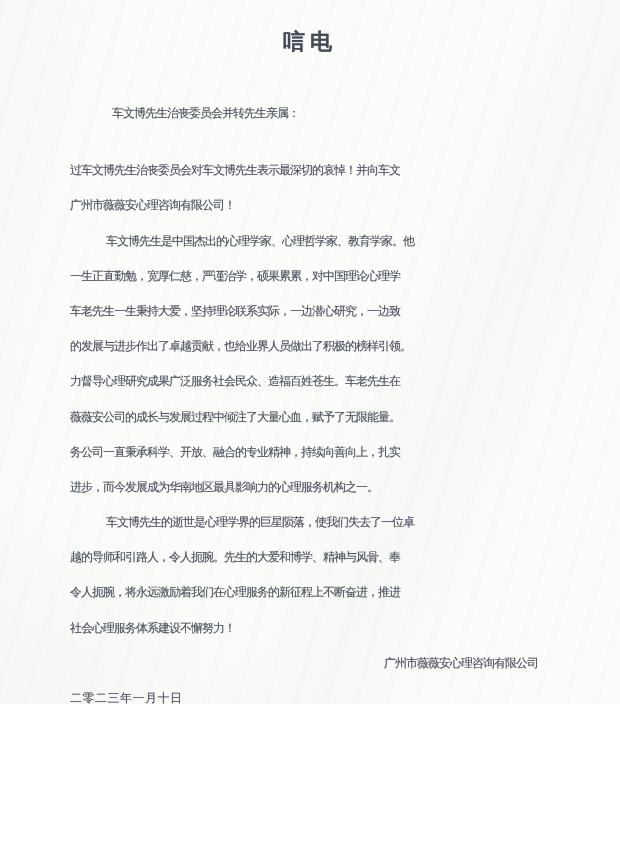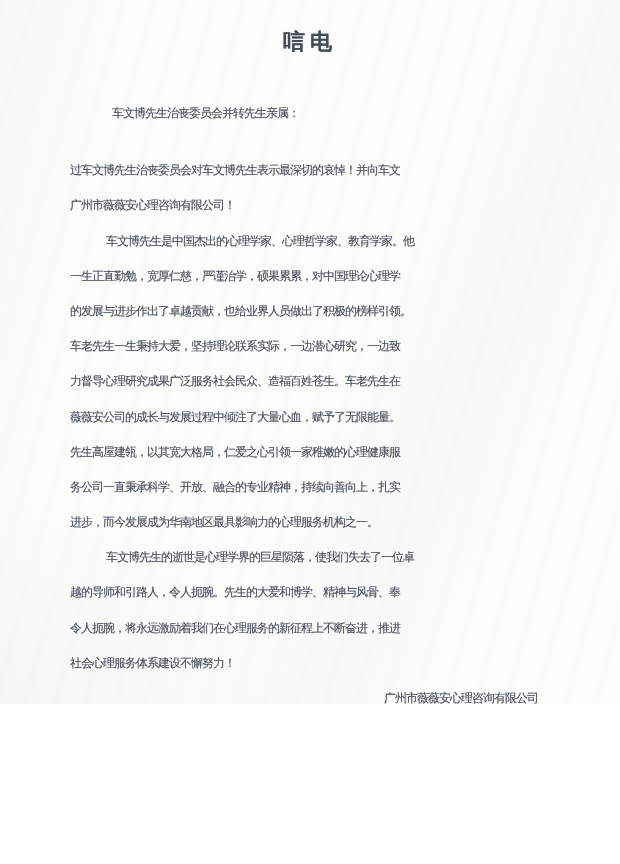--- a/index.html
+++ b/index.html
@@ -53,25 +53,24 @@
   <h1 class="title">唁电</h1>
 
   <div class="content">
     <div class="line salutation">车文博先生治丧委员会并转先生亲属：</div>
     <div class="gap"></div>
     <div id="body-lines">
         <div class="line">过车文博先生治丧委员会对车文博先生表示最深切的哀悼！并向车文</div>
         <div class="line">广州市薇薇安心理咨询有限公司！</div>
         <div class="line indent">车文博先生是中国杰出的心理学家、心理哲学家、教育学家。他</div>
         <div class="line">一生正直勤勉，宽厚仁慈，严谨治学，硕果累累，对中国理论心理学</div>
+        <div class="line">车老先生一生秉持大爱，坚持理论联系实际，一边潜心研究，一边致</div>
         <div class="line">的发展与进步作出了卓越贡献，也给业界人员做出了积极的榜样引领。</div>
-        <div class="line">车老先生一生秉持大爱，坚持理论联系实际，一边潜心研究，一边致</div>
         <div class="line">力督导心理研究成果广泛服务社会民众、造福百姓苍生。车老先生在</div>
         <div class="line">薇薇安公司的成长与发展过程中倾注了大量心血，赋予了无限能量。</div>
-        <div class="line">先生高屋建瓴，以其宽大格局，仁爱之心引领一家稚嫩的心理健康服</div>
         <div class="line">务公司一直秉承科学、开放、融合的专业精神，持续向善向上，扎实</div>
         <div class="line">进步，而今发展成为华南地区最具影响力的心理服务机构之一。</div>
         <div class="line indent">车文博先生的逝世是心理学界的巨星陨落，使我们失去了一位卓</div>
         <div class="line">越的导师和引路人，令人扼腕。先生的大爱和博学、精神与风骨、奉</div>
         <div class="line">令人扼腕，将永远激励着我们在心理服务的新征程上不断奋进，推进</div>
         <div class="line">社会心理服务体系建设不懈努力！</div>
       </div>
     <div class="line company">广州市薇薇安心理咨询有限公司</div>
     <div class="line date">二零二三年一月十日</div>
   </div>

